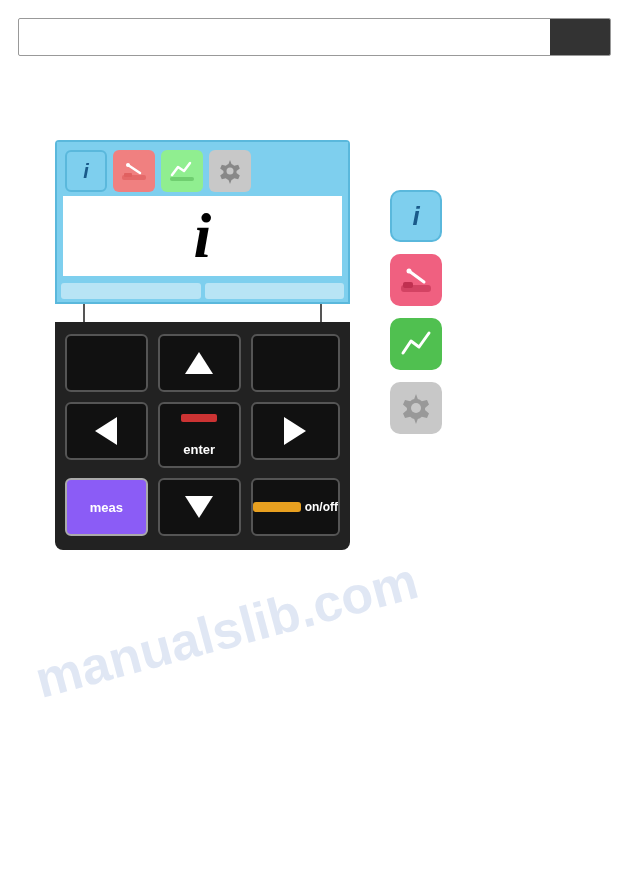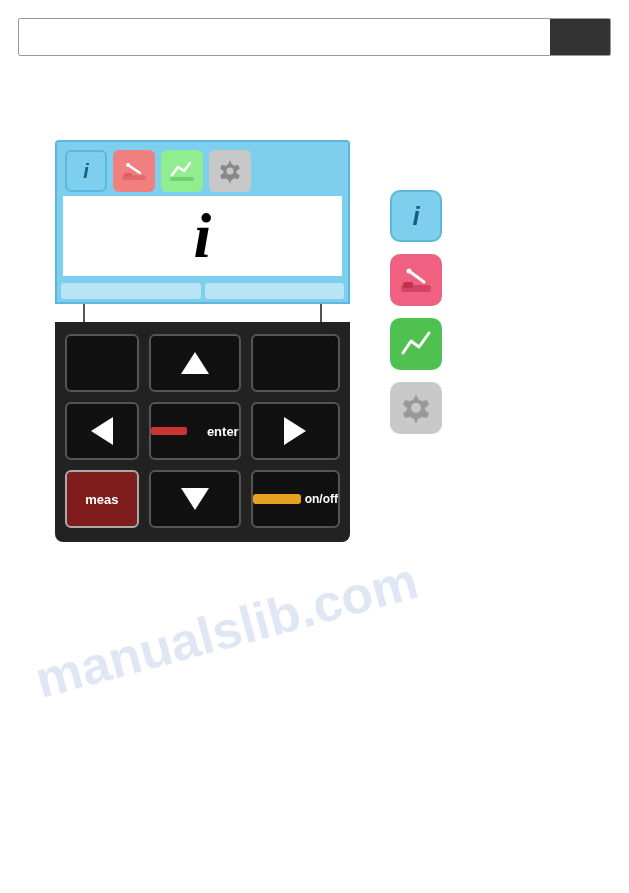--- a/index.html
+++ b/index.html
@@ -164,38 +164,38 @@
       border-top: 14px solid transparent;
       border-bottom: 14px solid transparent;
       border-left: 22px solid #fff;
     }
     
     .key-enter {
       background: #111;
       border: 2.5px solid #555;
       border-radius: 6px;
       display: flex;
-      flex-direction: row;
-      align-items: center;
-      justify-content: center;
-      height: 58px;
+      flex-direction: column;
+      align-items: center;
+      justify-content: center;
+      height: 66px;
       cursor: pointer;
       gap: 20px;
     }
     .enter-accent {
       width: 36px;
       height: 8px;
       border-radius: 2px;
     }
     .enter-red { background: #cc3333; }
     .enter-label { color: #fff; font-size: 13px; font-weight: bold; }
 
     
     .key-meas {
-      background: #7f1d1d;
+      background: #8b5cf6;
       border: 2.5px solid #aaa;
     }
     .key-meas .key-label { color: #fff; }
 
     
     .key-onoff {
       background: #111;
       border: 2.5px solid #555;
     }
     .onoff-accent {

